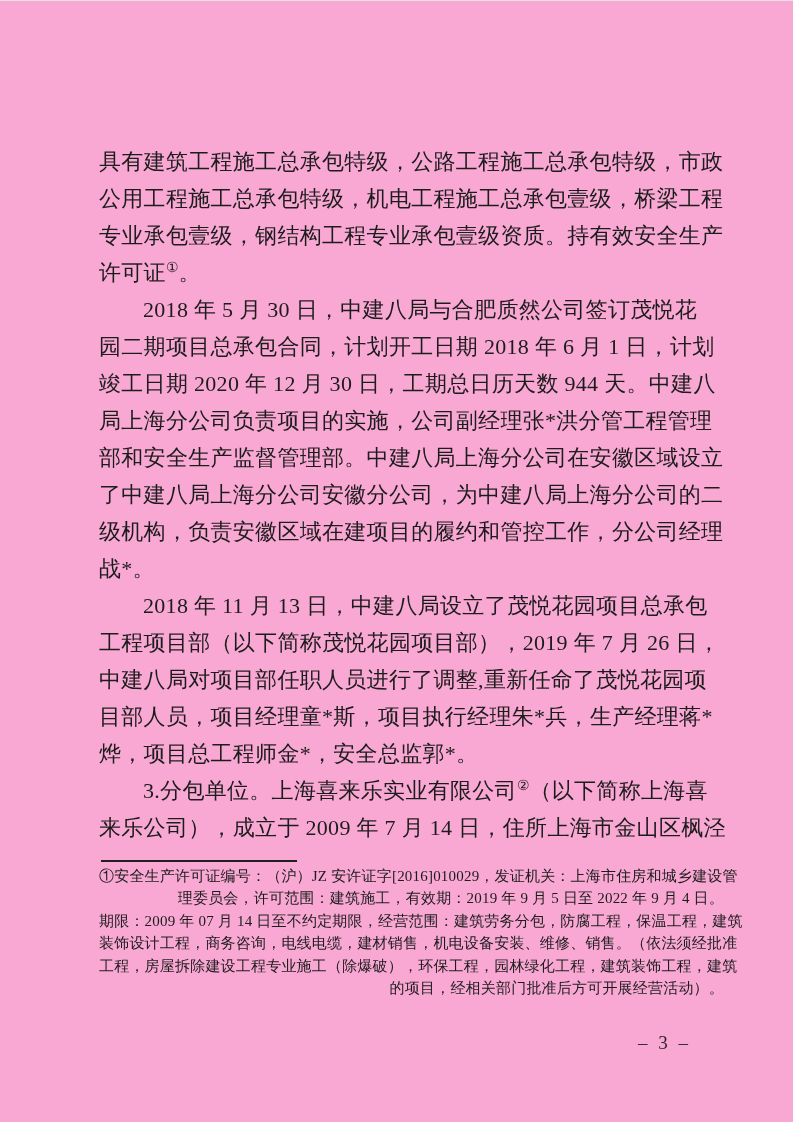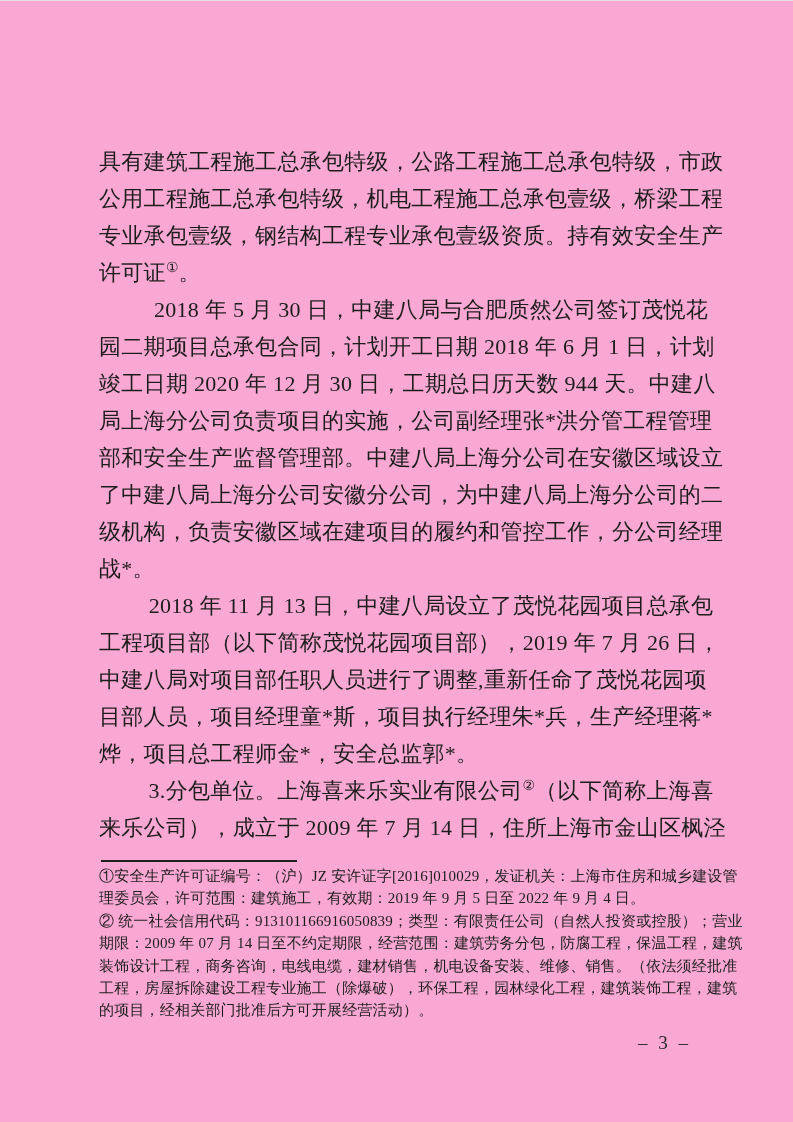--- a/index.html
+++ b/index.html
@@ -24,21 +24,21 @@
     top: 142px;
     width: 620px;
     font-size: 22px;
     line-height: 37px;
   }
   .para { margin: 0; }
   .line {
     white-space: nowrap;
     letter-spacing: 0.3px;
   }
-  .indent { text-indent: 44px; text-align: center; }
+  .indent { text-indent: 44px; }
   sup.fnref {
     font-size: 14px;
     line-height: 0;
     vertical-align: 8px;
     letter-spacing: 0;
   }
   .footnote-sep {
     position: absolute;
     left: 101px;
     top: 859px;
@@ -46,20 +46,21 @@
     height: 0;
     border-top: 2px solid #1f1f1f;
   }
   .footnotes {
     position: absolute;
     left: 99px;
     top: 864px;
     width: 625px;
     font-size: 15px;
     line-height: 22.4px;
+    text-align: right;
   }
   .footnotes .fline {
     white-space: nowrap;
     letter-spacing: 0.2px;
   }
   .page-number {
     position: absolute;
     left: 638px;
     top: 1031px;
     font-size: 19px;
@@ -105,21 +106,20 @@
       <div class="line">来乐公司），成立于 2009 年 7 月 14 日，住所上海市金山区枫泾</div>
     </div>
 
   </main>
 
   <div class="footnote-sep"></div>
 
   <section class="footnotes">
     <div class="fline">①安全生产许可证编号：（沪）JZ 安许证字[2016]010029，发证机关：上海市住房和城乡建设管</div>
     <div class="fline">理委员会，许可范围：建筑施工，有效期：2019 年 9 月 5 日至 2022 年 9 月 4 日。</div>
-    <div class="fline">② 统一社会信用代码：913101166916050839；类型：有限责任公司（自然人投资或控股）；营业</div>
     <div class="fline">期限：2009 年 07 月 14 日至不约定期限，经营范围：建筑劳务分包，防腐工程，保温工程，建筑</div>
     <div class="fline">装饰设计工程，商务咨询，电线电缆，建材销售，机电设备安装、维修、销售。（依法须经批准</div>
     <div class="fline">工程，房屋拆除建设工程专业施工（除爆破），环保工程，园林绿化工程，建筑装饰工程，建筑</div>
     <div class="fline">的项目，经相关部门批准后方可开展经营活动）。</div>
   </section>
 
   <div class="page-number">– 3 –</div>
 
 </div>
 

